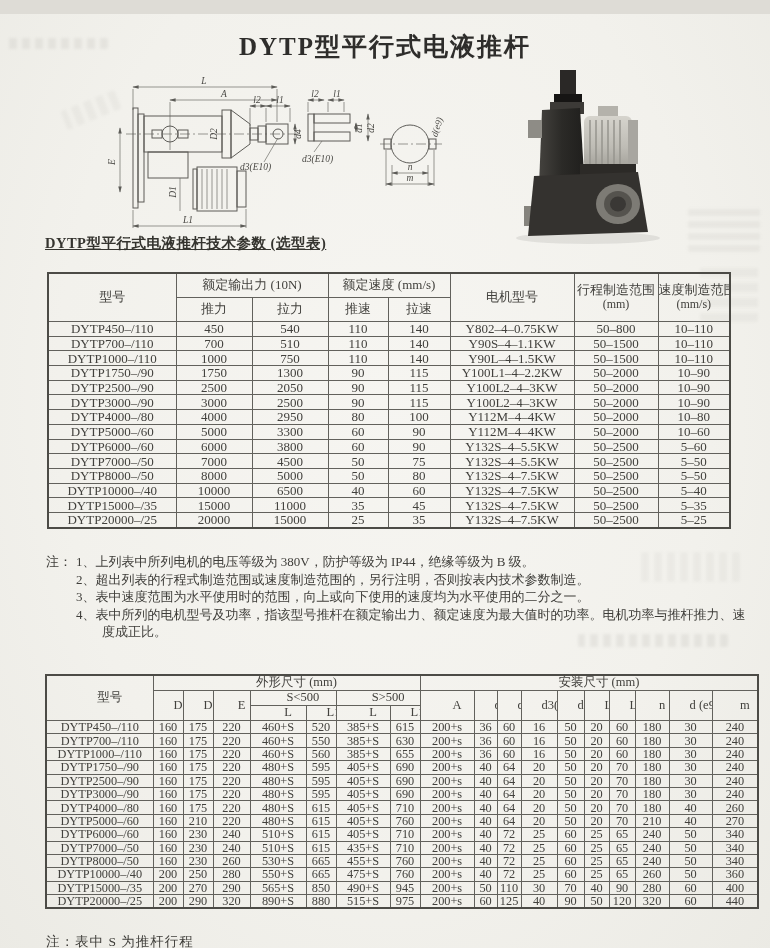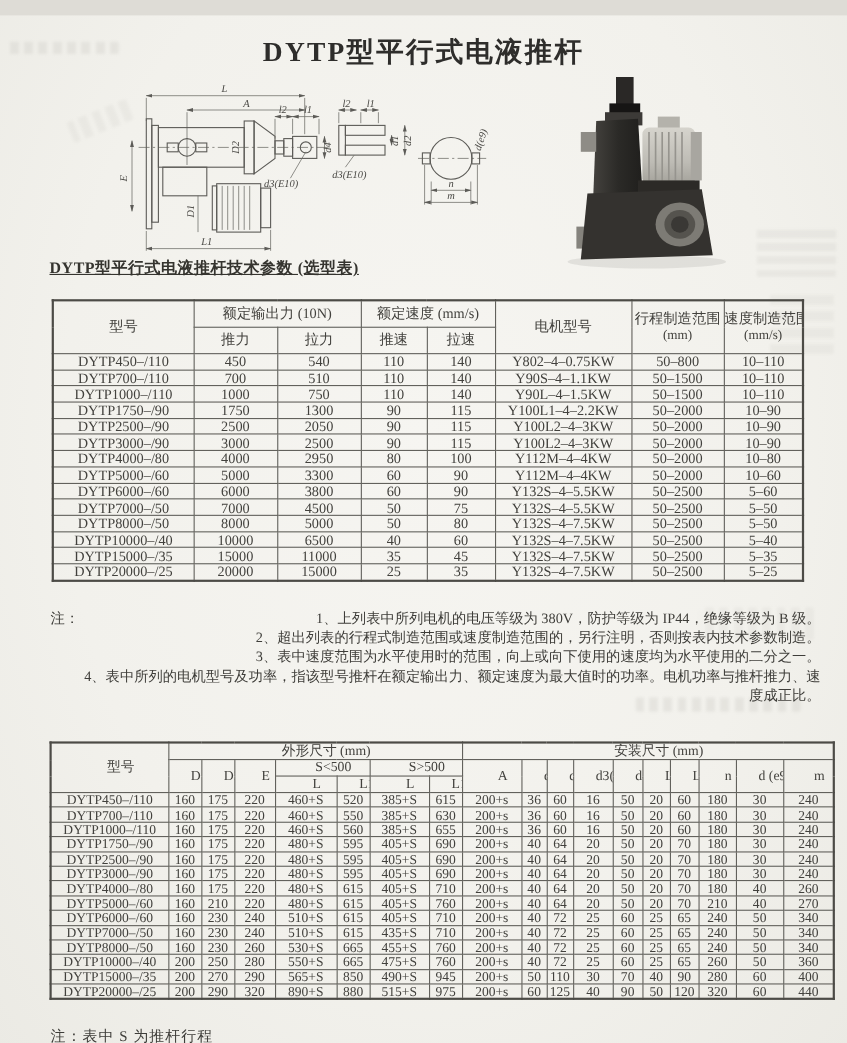--- a/index.html
+++ b/index.html
@@ -29,21 +29,21 @@
   .t1 thead th{height:23px;line-height:1.15;}
   .t1 tbody td{height:13.7px;line-height:13px;font-size:13px;}
   .t2{left:45px;top:660px;width:712px;font-size:12.5px;border:2px solid #4c4b46;}
   .t2 thead th{height:14px;line-height:1.1;font-size:12.5px;padding-left:20px;}
   .t2 tbody td{height:12.4px;line-height:12px;font-size:12.3px;}
   .unit{display:block;font-size:12px;}
   
   .notes{position:absolute;left:46px;top:539px;width:700px;font-size:13px;
          line-height:17.5px;display:flex;color:#3e3d39;}
   .notes-label{flex:0 0 30px;}
-  .notes-items{flex:1;text-align:right;}
+  .notes-items{flex:1;}
   .note-item{padding-left:2em;text-indent:-2em;}
   .note2{position:absolute;left:46px;top:919px;font-size:13.5px;color:#3e3d39;letter-spacing:1px;}
   
   .drawing{position:absolute;left:92px;top:56px;}
   .photo{position:absolute;left:498px;top:54px;}
   .ln{stroke:#5c5b57;stroke-width:1;fill:none;}
   .thin{stroke:#6f6e69;stroke-width:.7;fill:none;}
   .dimtxt{font-size:9.5px;font-style:italic;fill:#4a4945;font-family:"Liberation Serif",serif;}
   
   .artifact{position:absolute;filter:blur(1.5px);border-radius:2px;

